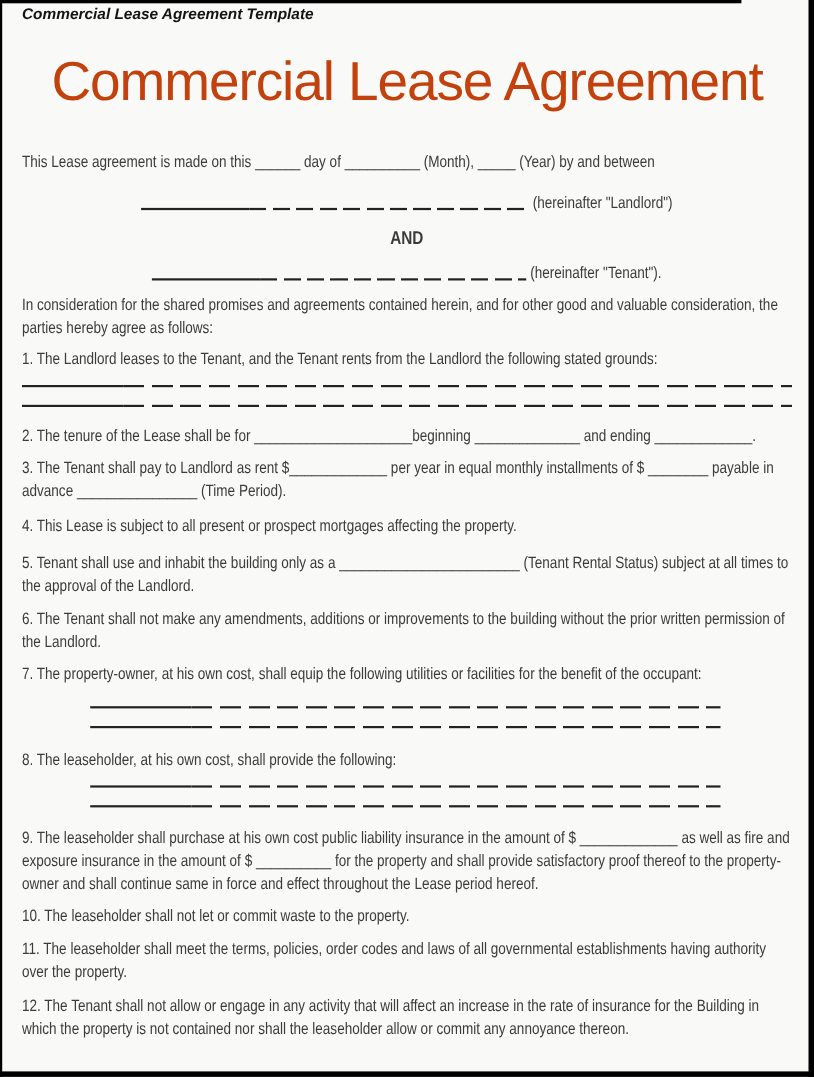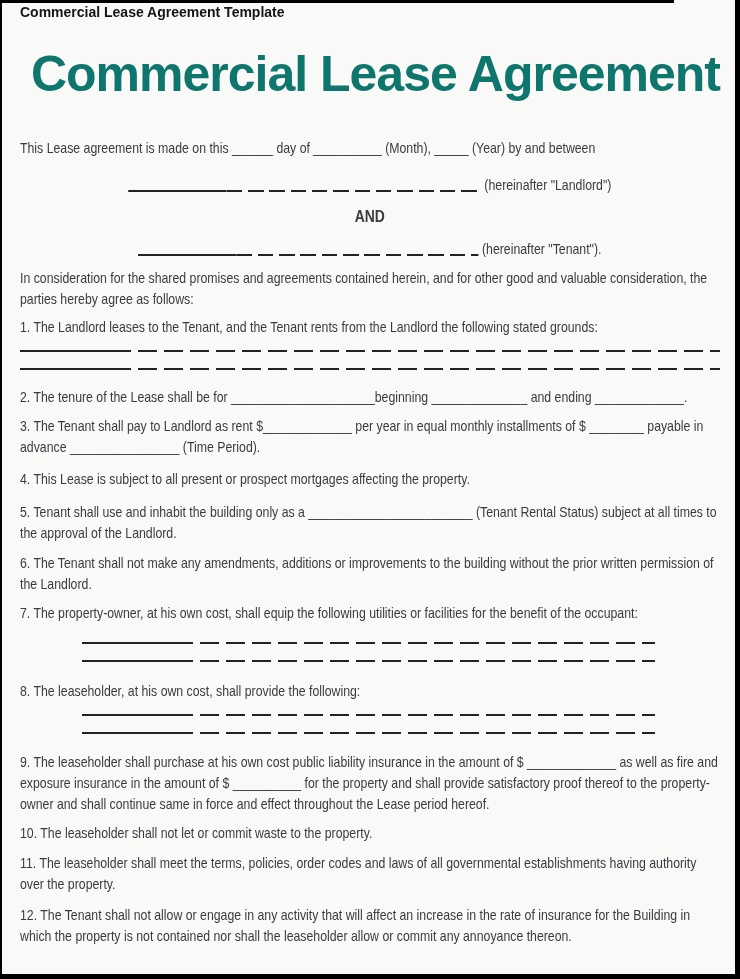--- a/index.html
+++ b/index.html
@@ -16,27 +16,27 @@
   
   .b-top    { position:absolute; top:0; left:0; width:674px; height:3px; background:#000; }
   .b-right  { position:absolute; top:0; right:0; width:5px; height:979px; background:#000; }
   .b-left   { position:absolute; top:0; left:0; width:2px; height:979px; background:#000; }
   .b-bottom { position:absolute; bottom:0; left:0; width:740px; height:5px; background:#000; }
 
   .narrow { transform:scaleX(0.82); transform-origin:0 0; width:121.9%; }
 
   .tpl-label {
     padding-top:4px;
-    font-size:14px; font-weight:bold; 
+    font-size:14px; font-weight:bold; font-style:italic;
     color:#141414; line-height:17px;
   }
   .doc-title {
     margin:26px 0 0 0;
-    font-size:50px; line-height:54px; font-weight:bold;
-    letter-spacing:-1px; text-align:right; color:#0f766e;
+    font-size:50px; line-height:54px; font-weight:normal;
+    letter-spacing:-1px; text-align:center; color:#c2410c;
   }
   .para { font-size:15px; line-height:21px; margin:0; }
 
   .center-row { text-align:center; white-space:nowrap; font-size:15px; line-height:21px; }
   .and-row { font-weight:bold; font-size:17px; }
 
   .inline-blank {
     display:inline-block; height:13px; vertical-align:-2px;
     background:
       linear-gradient(#222,#222) left bottom / 120px 2px no-repeat,

